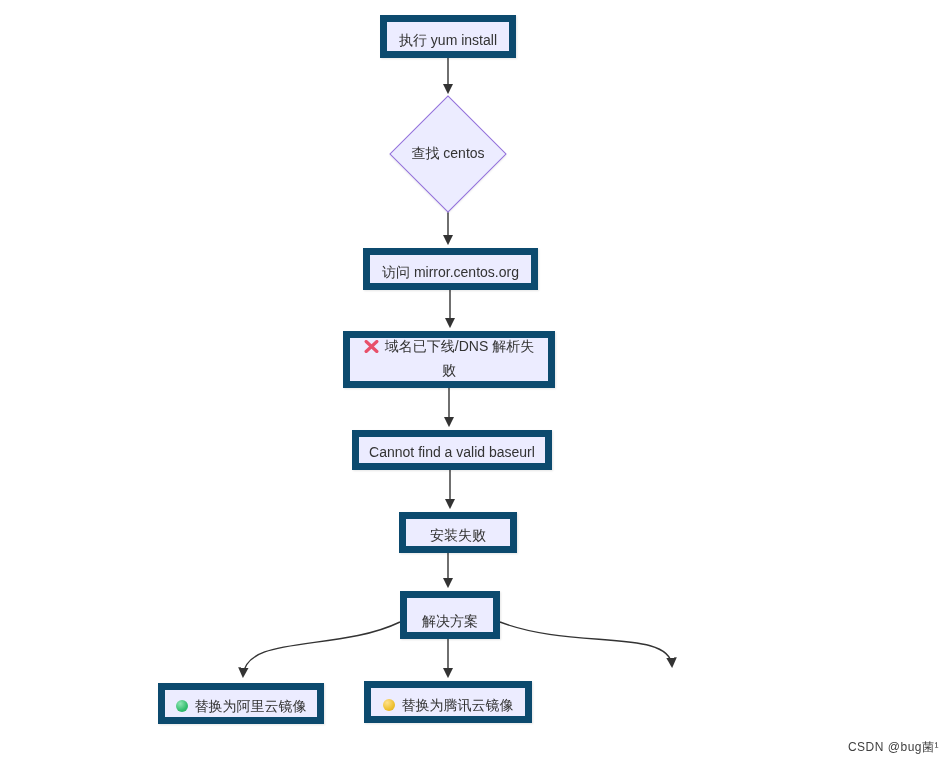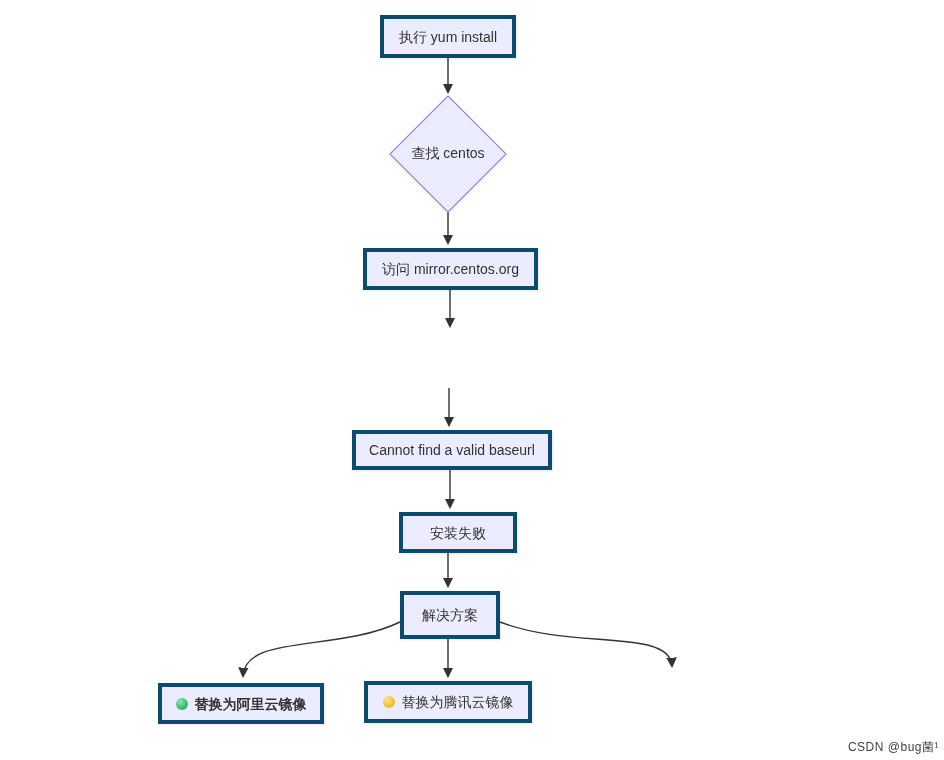--- a/index.html
+++ b/index.html
@@ -18,27 +18,27 @@
   .edges {
     position: absolute;
     left: 0; top: 0;
     width: 944px; height: 760px;
     pointer-events: none;
   }
   .node {
     position: absolute;
     box-sizing: border-box;
     background: #ECECFF;
-    border: 4px solid #0c4a6e;
+    border: 7px solid #0c4a6e;
     box-shadow: 1px 1px 2px rgba(0,0,0,0.10);
     color: #333333;
     font-size: 14px;
     line-height: 22px;
     display: flex;
-    align-items: center;
+    align-items: flex-end;
     justify-content: center;
     text-align: center;
   }
   .node .txt {
     width: 100%;
     padding: 0 8px;
     text-align: center;
   }
   .dot {
     display: inline-block;
@@ -119,34 +119,44 @@
 
   <div class="diamond-wrap" style="left:390px; top:96px; width:116px; height:116px;">
     <div class="diamond-shape"></div>
     <div class="diamond-label">查找 centos</div>
   </div>
 
   <div class="node" style="left:363px; top:248px; width:175px; height:42px;">
     <div class="txt"><span>访问 mirror.centos.org</span></div>
   </div>
 
+  <div class="node" style="left:343px; top:331px; width:212px; height:57px;">
+    <div class="txt">
+      <span class="cross-icon"><svg width="15" height="13" viewBox="0 0 16 14">
+            <g stroke="#E8506A" stroke-width="3.4" stroke-linecap="round">
+              <line x1="2.2" y1="1.6" x2="13.8" y2="12.4"></line>
+              <line x1="13.8" y1="1.6" x2="2.2" y2="12.4"></line>
+            </g>
+          </svg></span><span>域名已下线/DNS 解析失败</span>
+    </div>
+  </div>
 
   <div class="node" style="left:352px; top:430px; width:200px; height:40px;">
     <div class="txt"><span>Cannot find a valid baseurl</span></div>
   </div>
 
   <div class="node" style="left:399px; top:512px; width:118px; height:41px;">
     <div class="txt"><span>安装失败</span></div>
   </div>
 
   <div class="node" style="left:400px; top:591px; width:100px; height:48px;">
     <div class="txt"><span>解决方案</span></div>
   </div>
 
-  <div class="node" style="left:158px; top:683px; width:166px; height:41px;font-weight:bold;">
+  <div class="node" style="left:158px; top:683px; width:166px; height:41px;">
     <div class="txt">
       <span class="dot green"></span><span>替换为阿里云镜像</span>
     </div>
   </div>
 
   <div class="node" style="left:364px; top:681px; width:168px; height:42px;">
     <div class="txt">
       <span class="dot yellow"></span><span>替换为腾讯云镜像</span>
     </div>
   </div>

